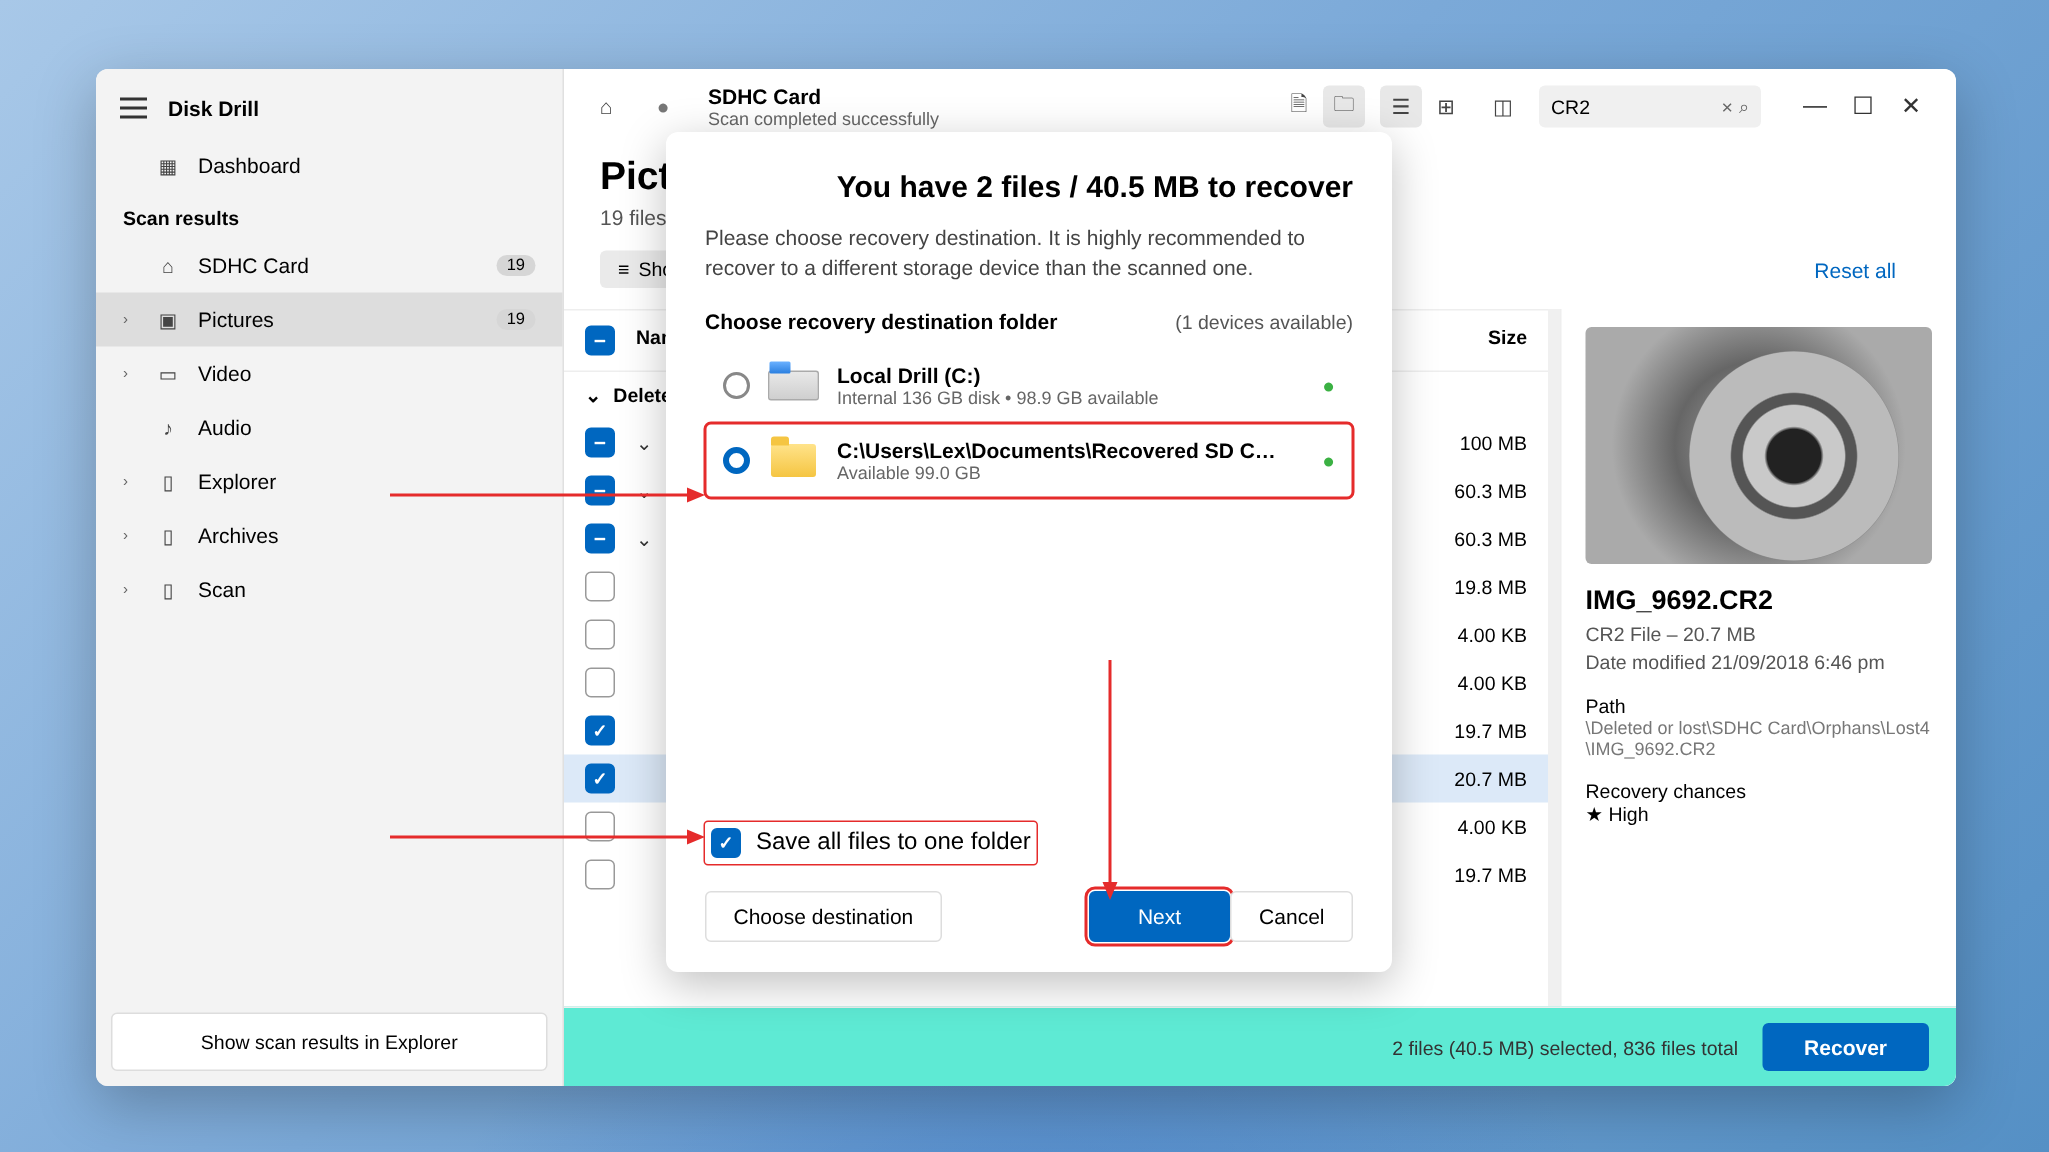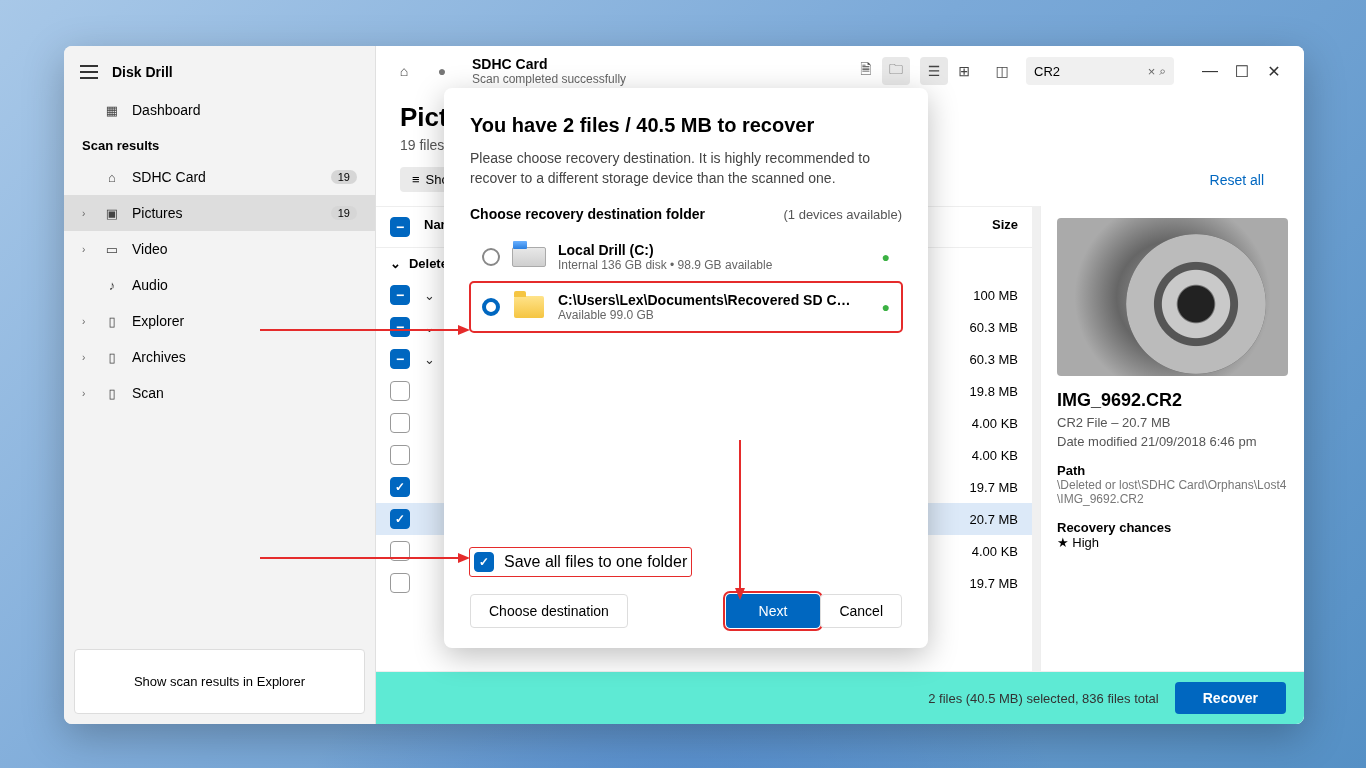--- a/index.html
+++ b/index.html
@@ -14,21 +14,21 @@
 .hamburger span { height: 2px; background: #333; }
 .sb-title { font-weight: 600; font-size: 14px; }
 .sb-item { display: flex; align-items: center; padding: 10px 18px; font-size: 14px; cursor: pointer; gap: 12px; position: relative; }
 .sb-item.indent { padding-left: 40px; }
 .sb-item.active { background: #ddd; }
 .sb-section { font-size: 13px; font-weight: 600; padding: 10px 18px 6px; }
 .sb-badge { position: absolute; right: 18px; background: #d6d6d6; border-radius: 10px; font-size: 11px; padding: 1px 7px; }
 .sb-chevron { position: absolute; left: 18px; font-size: 10px; color: #666; }
 .sb-icon { width: 16px; height: 14px; display: inline-flex; align-items: center; justify-content: center; color: #444; font-size: 13px; }
 .sb-bottom { margin-top: auto; padding: 10px; }
-.sb-bottom-btn { width: 100%; background: #fff; border: 1px solid #ddd; border-radius: 4px; padding: 24px; font-size: 13px; cursor: pointer; }
+.sb-bottom-btn { width: 100%; background: #fff; border: 1px solid #ddd; border-radius: 4px; padding: 11px; font-size: 13px; cursor: pointer; }
 
 .main { flex: 1; display: flex; flex-direction: column; background: #fff; }
 .topbar { display: flex; align-items: center; padding: 10px 14px; gap: 10px; }
 .tb-icon { width: 28px; height: 28px; display: flex; align-items: center; justify-content: center; border-radius: 4px; cursor: pointer; font-size: 14px; color: #444; }
 .tb-icon.active { background: #e8e8e8; }
 .tb-group { display: flex; gap: 2px; }
 .tb-title-block { flex: 0 0 auto; margin-left: 6px; }
 .tb-title { font-weight: 600; font-size: 14px; }
 .tb-sub { font-size: 12px; color: #666; }
 .tb-spacer { flex: 1; }
@@ -62,31 +62,31 @@
 .trow .th-name { color: #333; display: flex; align-items: center; gap: 6px; }
 .tgroup { display: flex; align-items: center; padding: 8px 14px; font-size: 13px; font-weight: 600; gap: 8px; }
 .vscroll { width: 8px; background: #f0f0f0; }
 
 .preview { width: 264px; border-left: 1px solid #eee; padding: 12px 16px; font-size: 13px; overflow-y: auto; }
 .pv-img { width: 100%; height: 158px; background: radial-gradient(circle at 50% 50%, #888 20%, #666 40%, #aaa 70%); border-radius: 4px; position: relative; margin-bottom: 14px; }
 .pv-wheel { position: absolute; left: 30%; top: 10%; width: 140px; height: 140px; border-radius: 50%; background: radial-gradient(circle, #222 18%, #c9c9c9 20% 34%, #555 35% 42%, #bbb 43% 70%, #333 72% 78%, #111 80%); }
 .pv-title { font-size: 18px; font-weight: 600; }
 .pv-meta { color: #555; margin-top: 4px; }
 .pv-sect { margin-top: 14px; }
-.pv-label { font-weight: 700; }
+.pv-label { font-weight: 400; }
 .pv-path { color: #777; font-size: 12px; word-break: break-all; }
 .pv-open { position: absolute; right: 16px; top: 12px; cursor: pointer; color: #444; }
 .preview-wrap { position: relative; }
 
 .footer { display: flex; align-items: center; padding: 10px 18px; border-top: 1px solid #eee; background: #5eead4; }
 .footer-text { font-size: 13px; color: #333; margin-left: auto; }
 .recover-btn { background: #0067c0; color: #fff; border: none; border-radius: 4px; padding: 8px 28px; font-size: 14px; font-weight: 700; margin-left: 16px; cursor: pointer; }
 
 .modal { position: absolute; left: 444px; top: 88px; width: 484px; height: 560px; background: #fff; border-radius: 8px; box-shadow: 0 8px 30px rgba(0,0,0,0.25); padding: 26px 26px 20px; display: flex; flex-direction: column; }
-.m-title { font-size: 20px; font-weight: 600; }
+.m-title { font-size: 20px; font-weight: 600; text-align: right; }
 .m-text { font-size: 14px; color: #444; margin-top: 12px; line-height: 1.4; }
 .m-sect-row { display: flex; align-items: center; margin-top: 18px; }
 .m-sect { font-size: 14px; font-weight: 600; }
 .m-devices { font-size: 13px; color: #555; margin-left: auto; }
 .dest-list { margin-top: 10px; }
 .dest { display: flex; align-items: center; padding: 10px 12px; border-radius: 4px; gap: 12px; cursor: pointer; }
 .dest.selected { outline: 2px solid #e52b2b; outline-offset: -1px; }
 .radio { width: 18px; height: 18px; border: 2px solid #888; border-radius: 50%; flex-shrink: 0; }
 .radio.on { border: 4px solid #0067c0; }
 .dest-icon { width: 34px; height: 26px; display: flex; align-items: center; justify-content: center; font-size: 20px; }

